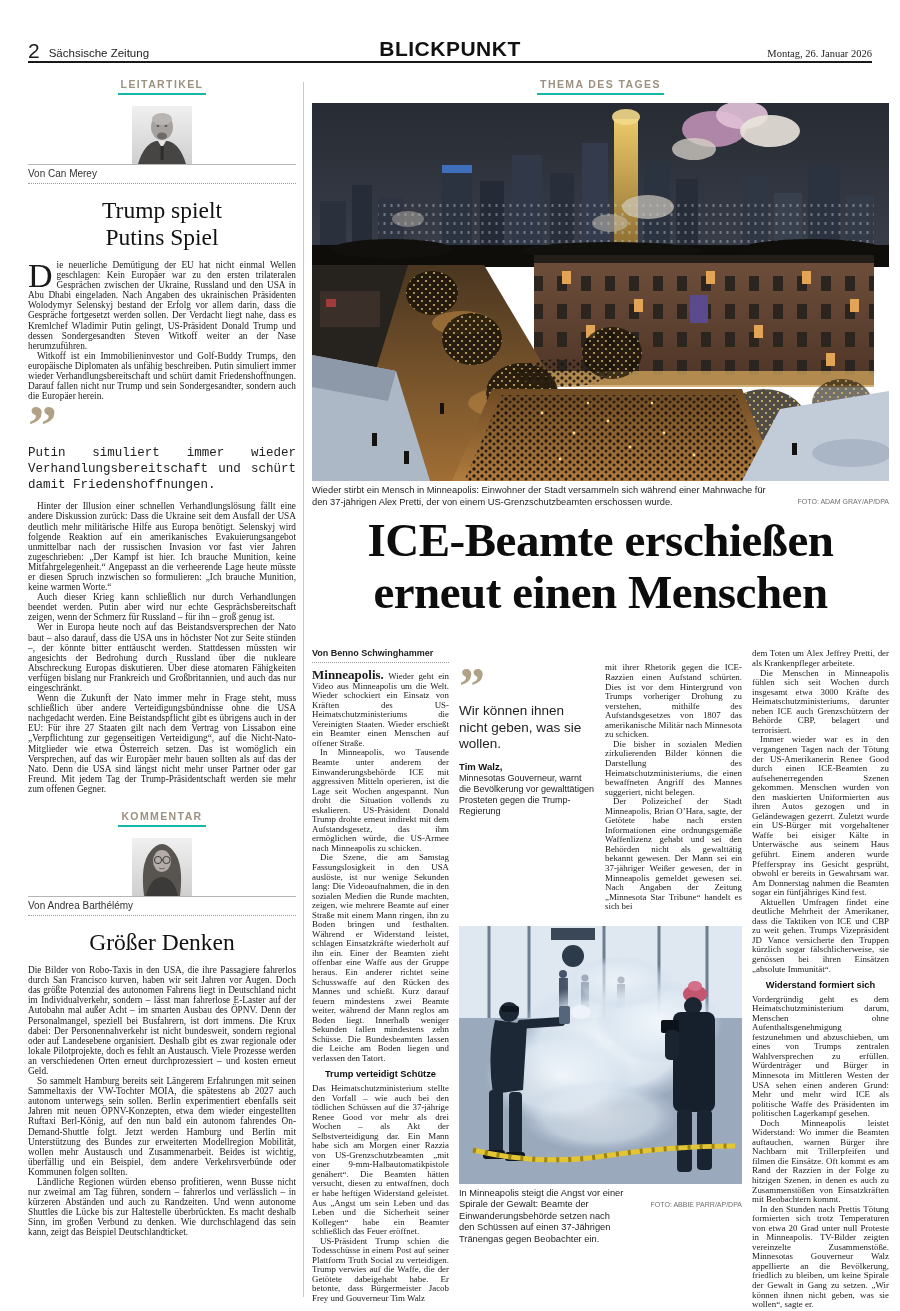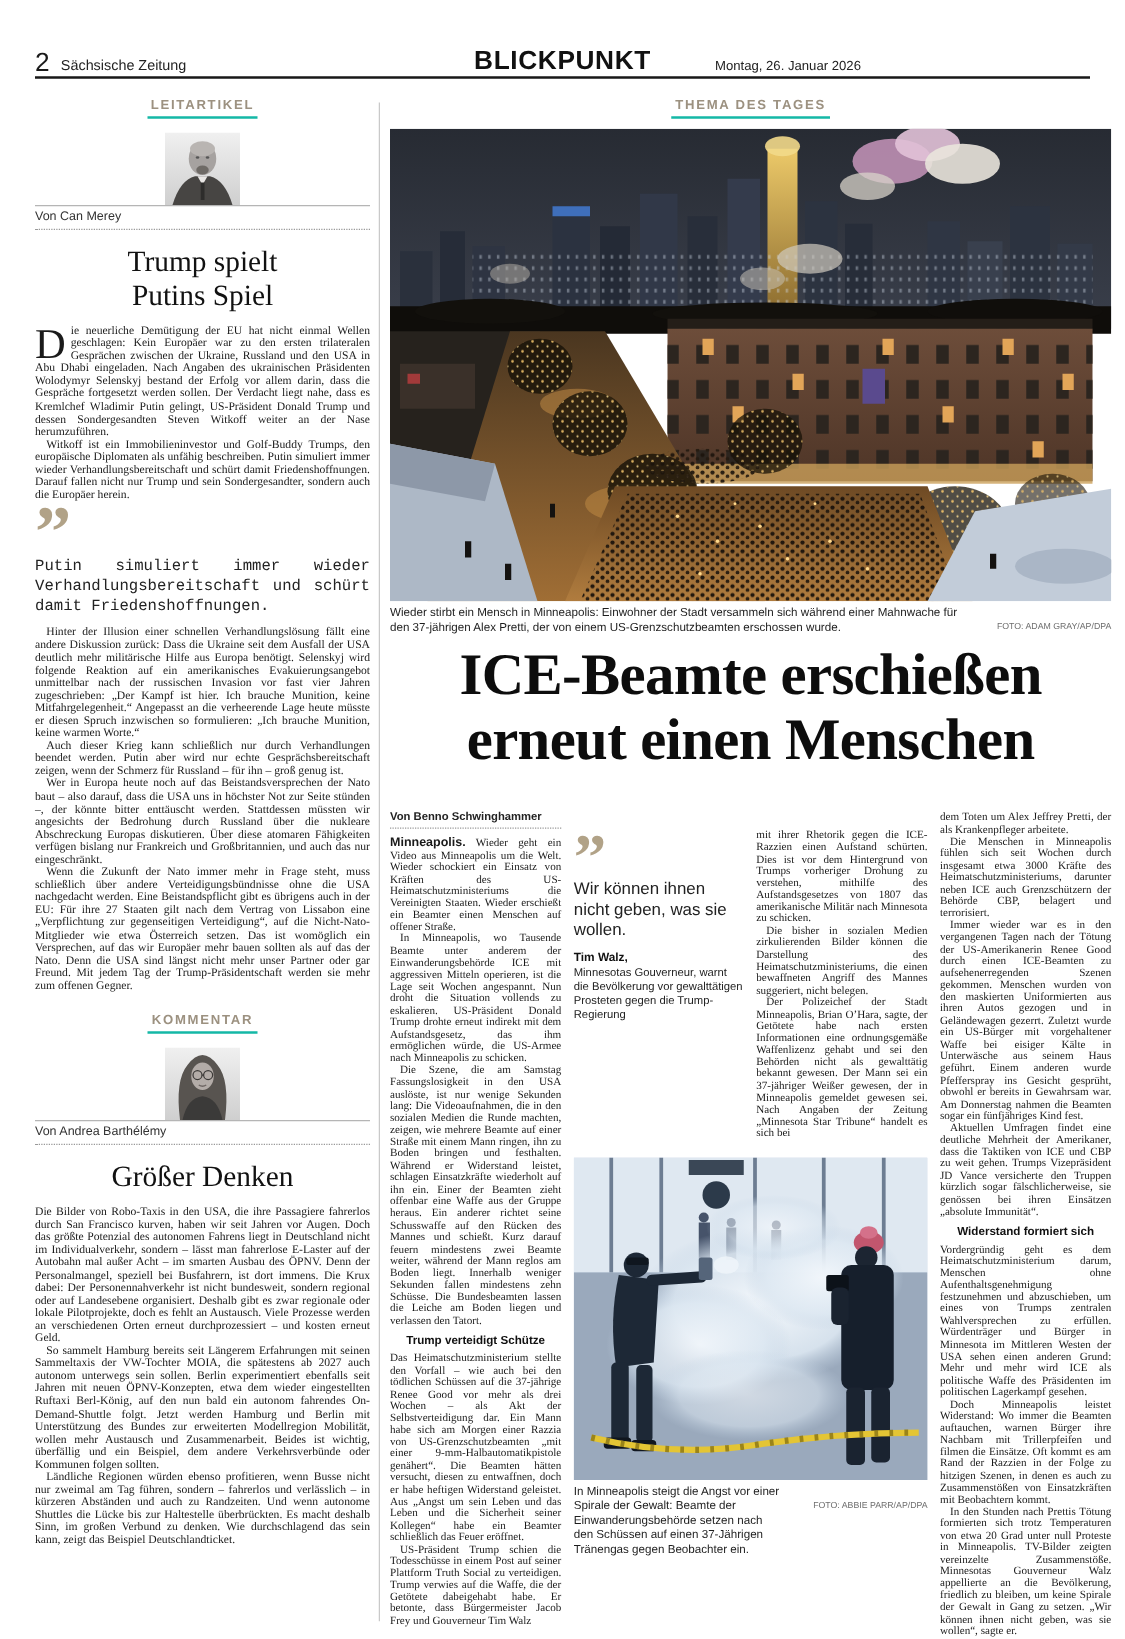--- a/index.html
+++ b/index.html
@@ -6,21 +6,21 @@
   .page{position:relative;width:900px;height:1311px;background:#fff;overflow:hidden;
         font-family:"Liberation Serif",serif;color:#1a1a1a;}
   
   .page-header{position:absolute;top:34px;left:28px;right:28px;height:27px;
     border-bottom:2px solid #181818;display:flex;align-items:flex-end;
     font-family:"Liberation Sans",sans-serif;}
   .ph-left{display:flex;align-items:flex-end;gap:9px;width:300px;}
   .ph-pagenum{font-size:21px;line-height:20px;font-weight:400;}
   .ph-paper{font-size:11.5px;padding-bottom:2px;color:#222;margin-top:24px;}
   .ph-center{flex:1;text-align:center;font-size:21px;font-weight:600;letter-spacing:.5px;color:#111;}
-  .ph-right{width:300px;font-size:10.5px;padding-bottom:2px;color:#222;}
+  .ph-right{width:300px;text-align:right;font-size:10.5px;padding-bottom:2px;color:#222;font-family:Liberation Serif, serif;}
   
   .v-rule{position:absolute;left:303px;top:82px;bottom:14px;width:1px;background:#c9c9c9;}
   
   .sec-label{text-align:center;font-family:"Liberation Sans",sans-serif;font-weight:700;
     font-size:10.5px;letter-spacing:1.4px;color:#9c9180;}
   .sec-label span{display:inline-block;border-bottom:2px solid #14b8a6;padding:0 3px 3px 3px;}
   
   .left-col{position:absolute;left:28px;top:78px;width:268px;}
   .portrait-wrap{position:relative;margin-top:7px;height:62px;border-bottom:1px solid #b5b5b5;}
   .portrait{position:absolute;left:50%;transform:translateX(-50%);bottom:0;}
@@ -48,21 +48,21 @@
     color:#0d0d0d;letter-spacing:-.5px;}
   .article{display:flex;gap:10px;margin-top:12px;}
   .acol1,.mcol{width:137px;}
   .amid{width:283px;}
   .acol4{width:137px;}
   .abody{font-size:8.9px;line-height:9.55px;text-align:justify;}
   .abody p{margin:0;}
   .abody p.ind{text-indent:8px;}
   .art-byline{font-family:"Liberation Sans",sans-serif;font-size:9px;font-weight:700;color:#222;
     padding-bottom:3px;border-bottom:1px dotted #999;margin-bottom:7px;}
-  .lead-loc{font-family:Liberation Sans, sans-serif;font-weight:700;font-size:10px;}
+  .lead-loc{font-family:Liberation Serif, serif;font-weight:700;font-size:13px;}
   .subhead{font-family:"Liberation Sans",sans-serif;font-weight:700;font-size:9.3px;text-align:center;
     margin:7px 0 4px 0;color:#111;}
   .standfirst{font-family:"Liberation Sans",sans-serif;font-size:14.5px;line-height:18.5px;
     text-align:center;color:#1c1c1c;padding:2px 2px 0 2px;}
   .mid-row{display:flex;gap:9px;margin-top:14px;}
   .pq2-mark{font-size:52px;line-height:28px;height:30px;font-weight:700;color:#b1a287;}
   .pq2-text{font-family:Liberation Sans, sans-serif;font-size:13.5px;line-height:16.5px;color:#222;}
   .pq2-author{font-family:"Liberation Sans",sans-serif;font-weight:700;font-size:9.5px;margin-top:8px;color:#111;}
   .pq2-role{font-family:Liberation Sans, sans-serif;font-size:9px;line-height:11px;color:#222;margin-top:1px;}
   .photo2{margin-top:14px;width:283px;height:258px;display:block;}

